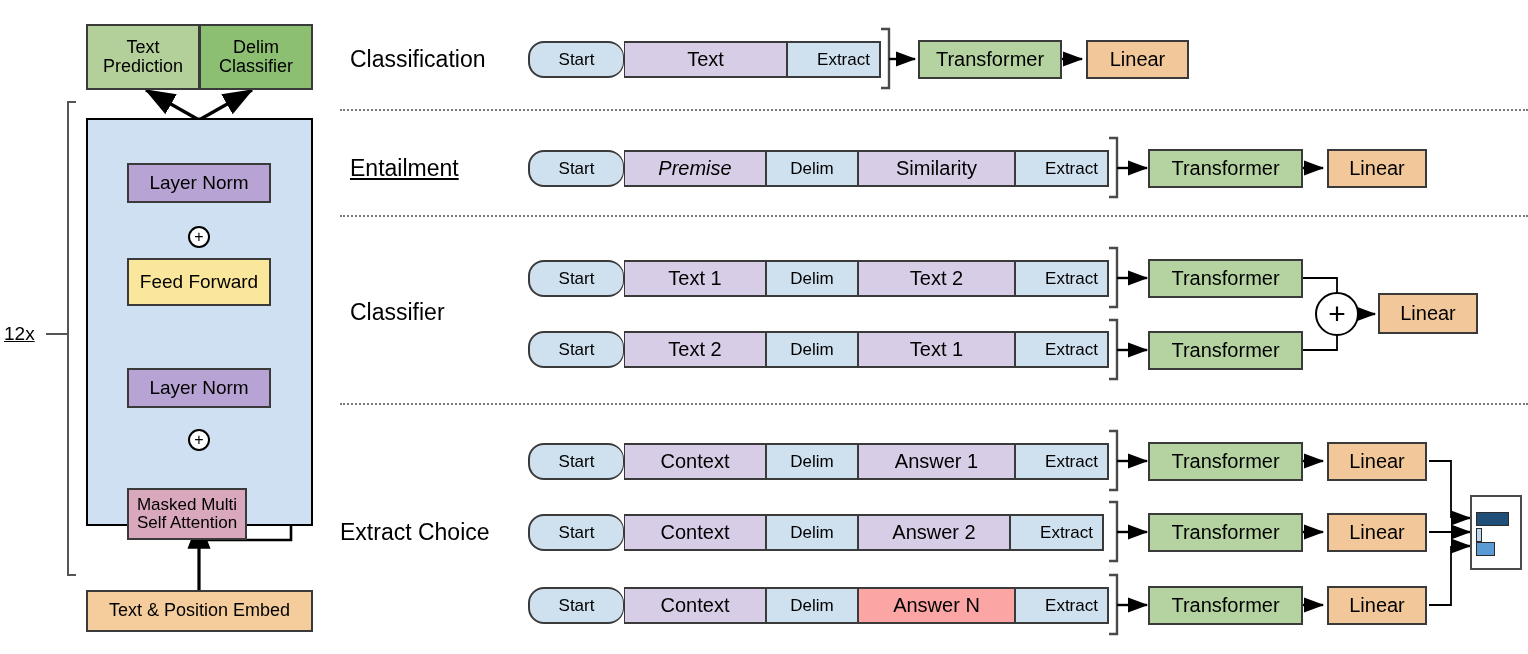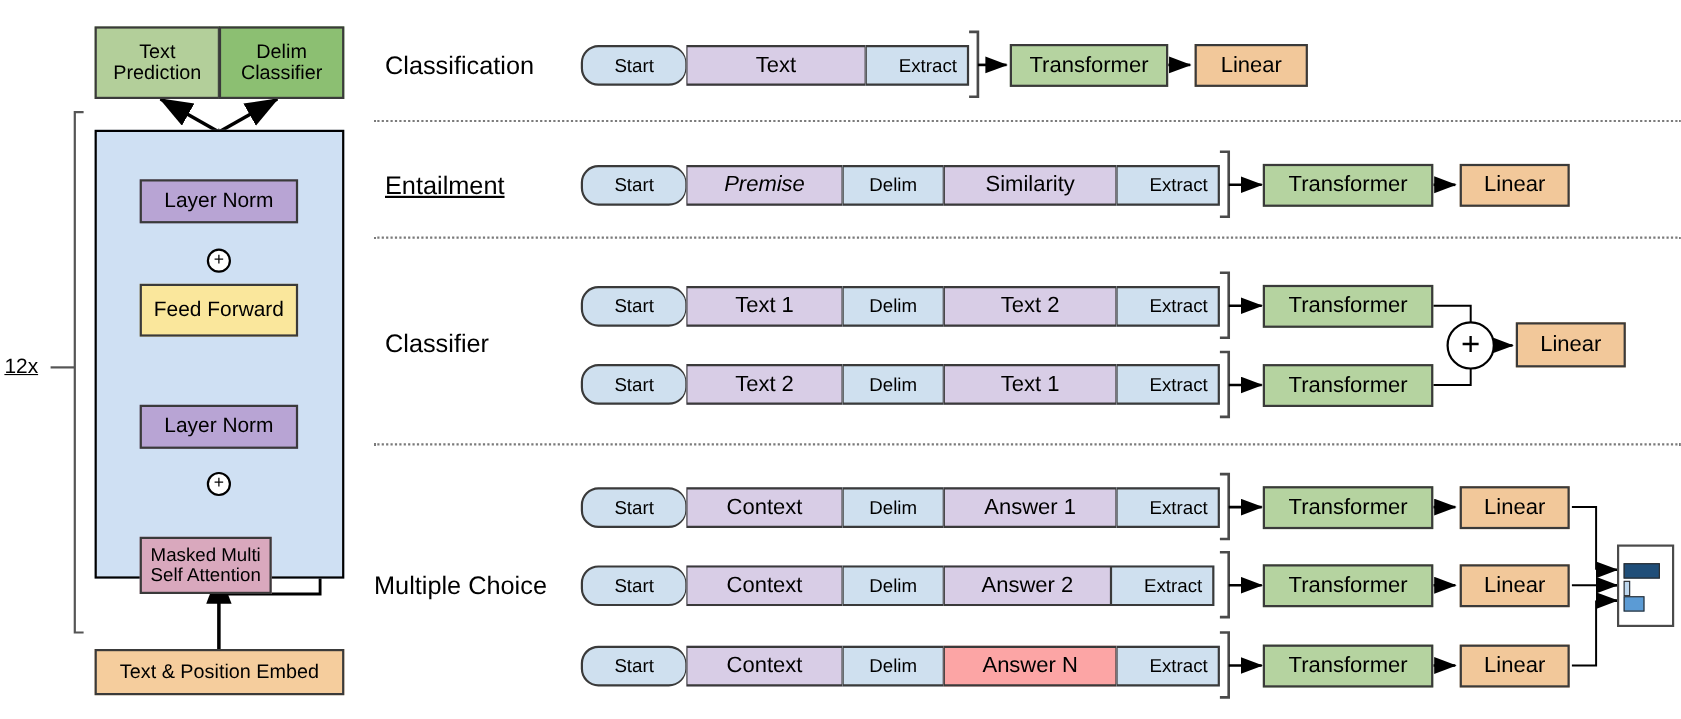--- a/index.html
+++ b/index.html
@@ -309,21 +309,21 @@
     <span>Transformer</span>
   </div>
   <div class="plus-circle" style="left:1315px; top:292px; width:44px; height:44px; font-size:30px; border-width:2.5px;">
     <span>+</span>
   </div>
   <div class="box" style="left:1378px; top:293px; width:100px; height:41px; background:#f2c89a; font-size:20px;">
     <span>Linear</span>
   </div>
 
   <div class="lbl" style="left:340px; top:516px; width:178px; height:32px; font-size:23px;">
-    <span>Multiple Choice</span>
+    <span>Extract Choice</span>
   </div>
 
   <div class="seqrow" style="left:528px; top:443px; width:581px; height:37px;">
     <div class="seqcell" style="width:96px; background:#cfe0ef; font-size:17px;">
       <span>Start</span>
     </div>
     <div class="seqcell" style="width:142px; background:#d8cde6; font-size:20px;">
       <span>Context</span>
     </div>
     <div class="seqcell" style="width:92px; background:#cfe0ef; font-size:17px;">

